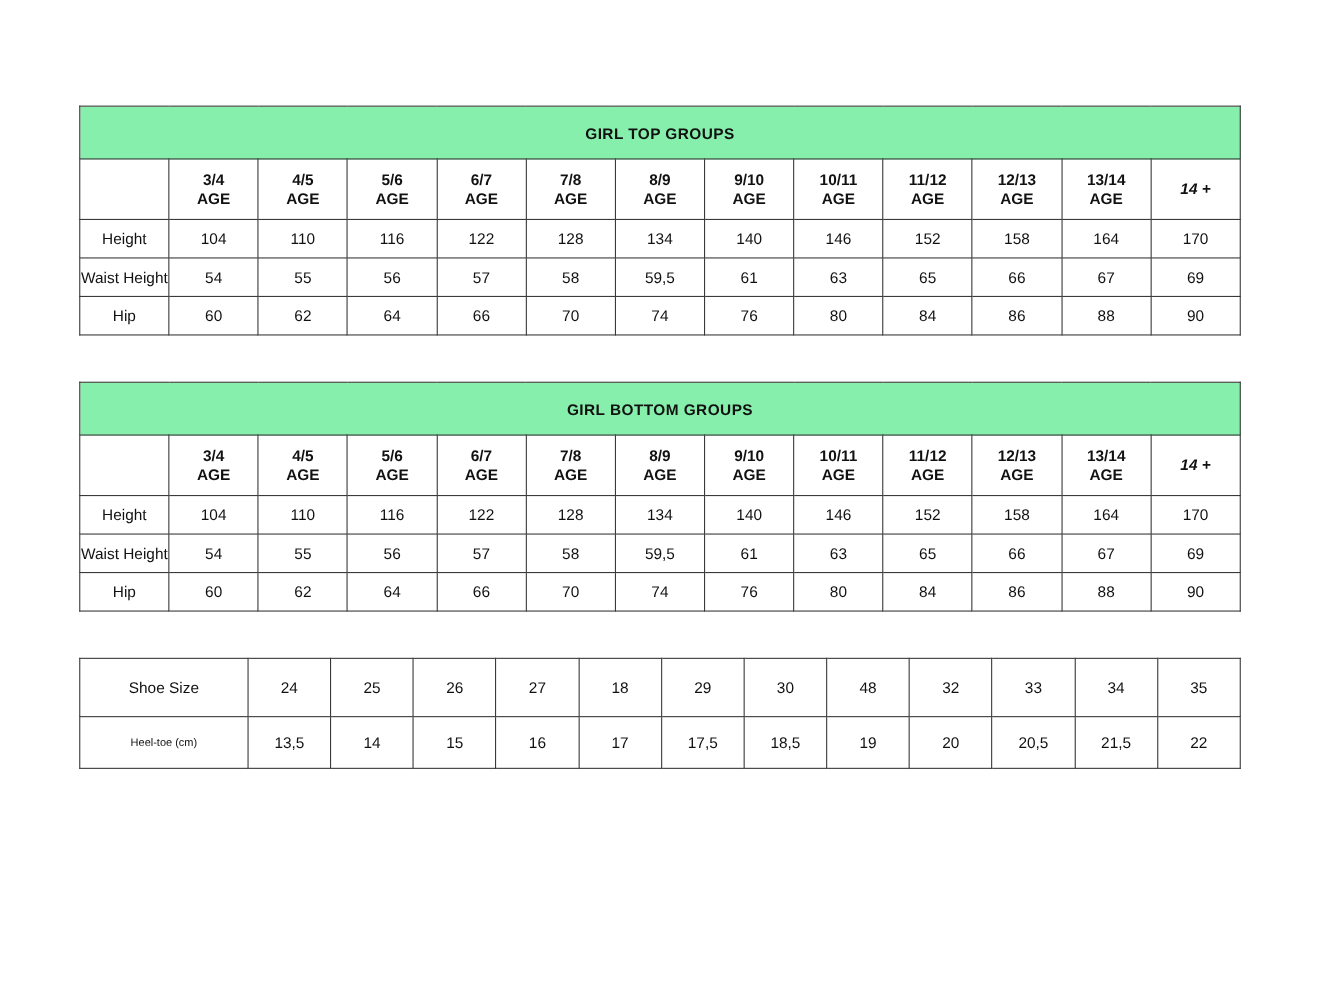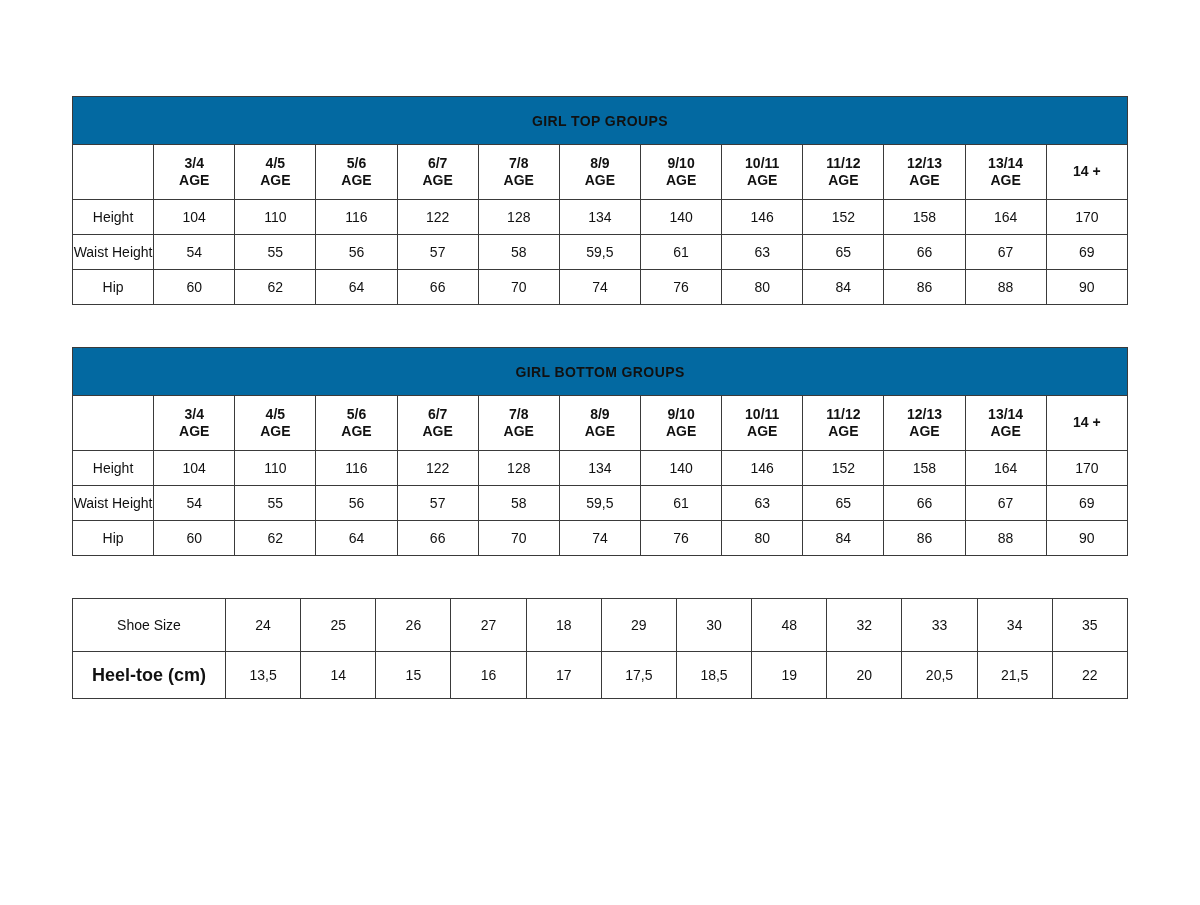--- a/index.html
+++ b/index.html
@@ -30,21 +30,21 @@
   table.size-table td,
   table.size-table th {
     border: 1px solid #3a3a3a;
     text-align: center;
     vertical-align: middle;
     font-size: 14px;
     color: #111111;
     padding: 0;
   }
   .title-cell {
-    background: #0369a1;
+    background: #86efac;
     font-weight: bold;
     font-size: 19px;
     letter-spacing: 0.4px;
     height: 47px;
     color: #1a1a1a;
   }
   .hdr-row td {
     height: 54px;
     font-weight: bold;
     font-size: 14.5px;
@@ -63,34 +63,35 @@
     padding-left: 12px;
     font-weight: normal;
     font-size: 13.5px;
     width: 152px;
   }
   .age-two-line span {
     display: block;
   }
   .last-col {
     font-weight: bold;
+    font-style: italic;
   }
   
   .shoes-hdr td {
     height: 52px;
     font-weight: normal;
     font-size: 16px;
   }
   .shoes-data td {
     height: 46px;
     font-size: 13.5px;
   }
   .shoes-data td.label-col {
-    font-weight: bold;
-    font-size: 18px;
+    font-weight: normal;
+    font-size: 10px;
   }
 </style>
 </head>
 <body>
 
 <div class="page">
 
   <table class="size-table">
     <tbody>
       <tr>

